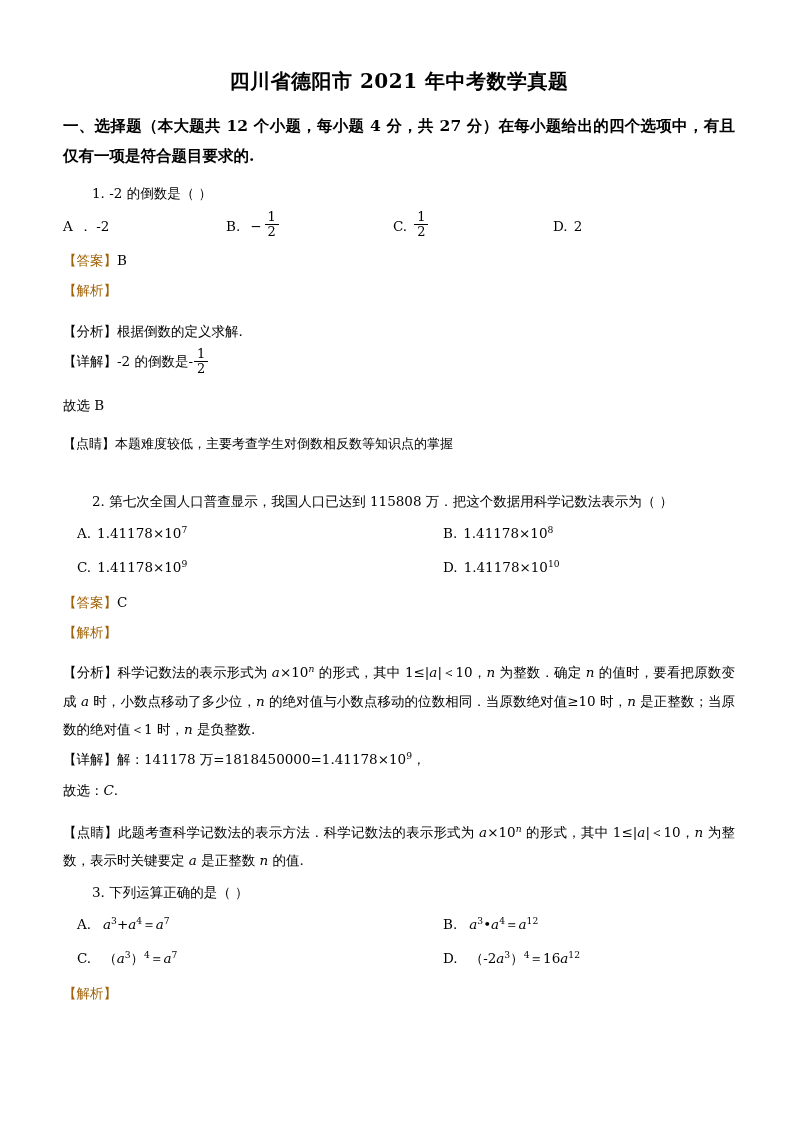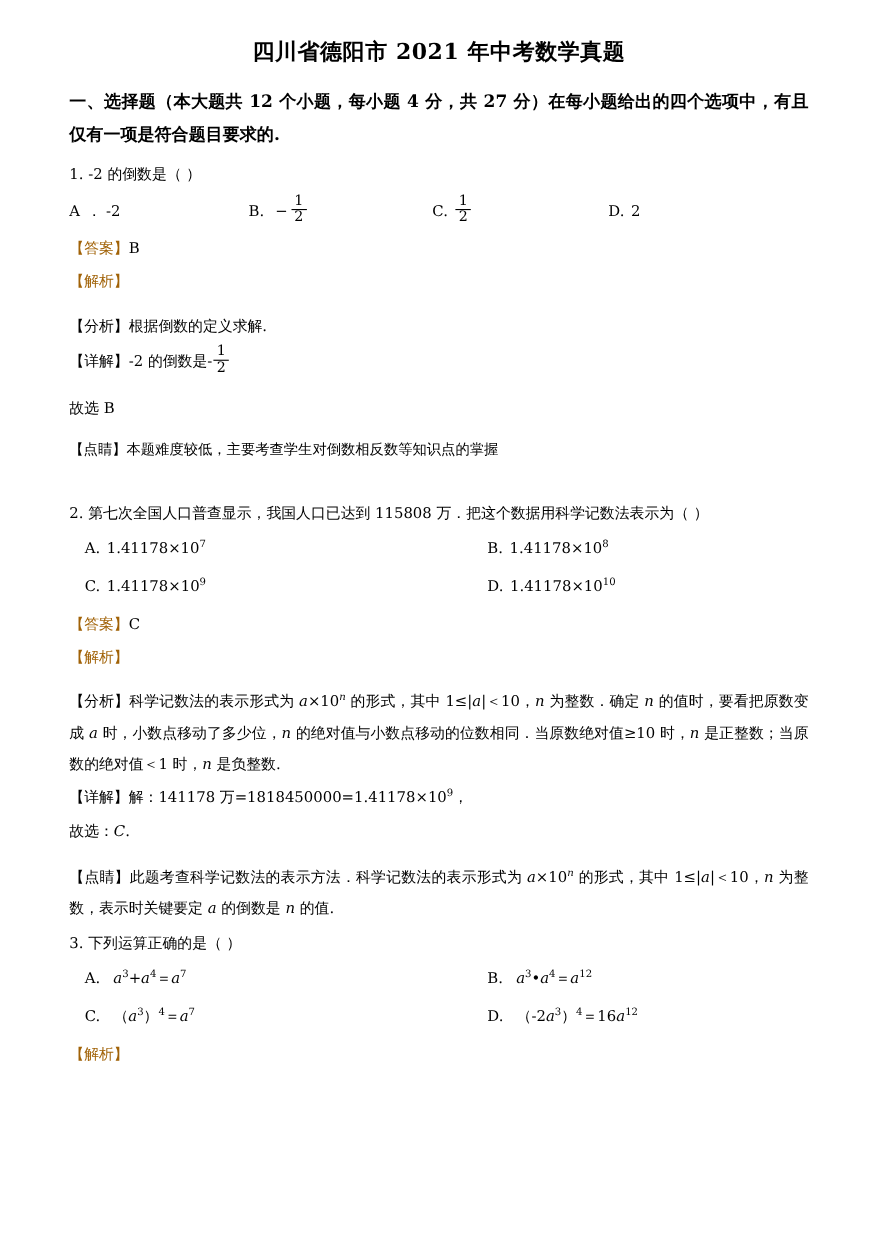--- a/index.html
+++ b/index.html
@@ -12,21 +12,21 @@
     height: 1122px;
     font-family: "DejaVu Serif", "Liberation Serif", serif;
     color: #000000;
     -webkit-font-smoothing: antialiased;
   }
   .page {
     position: relative;
     width: 793px;
     height: 904px;
     box-sizing: border-box;
-    padding: 26px 58px 0 63px;
+    padding: 60px 58px 0 63px;
   }
   .doc-title {
     text-align: center;
     font-size: 20px;
     font-weight: bold;
     letter-spacing: 0.5px;
     margin: 8px 0 16px 0;
     font-family: "DejaVu Serif", "Liberation Serif", serif;
   }
   .section-heading {
@@ -34,20 +34,21 @@
     font-weight: bold;
     line-height: 1.95;
     margin-bottom: 6px;
     text-align: justify;
     text-justify: inter-ideograph;
   }
   .q-stem {
     font-size: 13.5px;
     line-height: 1.9;
     margin-top: 10px;
+    margin-left: 29px;
   }
   .q-stem.tight { margin-top: 6px; }
   .opts {
     position: relative;
     font-size: 13.5px;
     line-height: 2.0;
     margin-top: 2px;
   }
   .opts-row {
     position: relative;
@@ -235,21 +236,21 @@
 
     <div class="para-d">
       <span>【详解】</span><span>解：141178 万=1818450000=1.41178×10</span><sup>9</sup><span>，</span>
     </div>
 
     <div class="para-d">
       <span>故选：</span><span class="mi">C</span><span>.</span>
     </div>
 
     <div class="para">
-      <span>【点睛】</span><span>此题考查科学记数法的表示方法．科学记数法的表示形式为 </span><span class="mi">a</span><span>×10</span><sup class="mi">n</sup><span> 的形式，其中 1≤|</span><span class="mi">a</span><span>|＜10，</span><span class="mi">n</span><span> 为整数，表示时关键要定 </span><span class="mi">a</span><span> 的倒数是 </span><span class="mi">n</span><span> 的值.</span>
+      <span>【点睛】</span><span>此题考查科学记数法的表示方法．科学记数法的表示形式为 </span><span class="mi">a</span><span>×10</span><sup class="mi">n</sup><span> 的形式，其中 1≤|</span><span class="mi">a</span><span>|＜10，</span><span class="mi">n</span><span> 为整数，表示时关键要定 </span><span class="mi">a</span><span> 是正整数 </span><span class="mi">n</span><span> 的值.</span>
     </div>
   </div>
 
   <div>
 
     <div class="q-stem tight">
       <span>3.</span>
       <span>下列运算正确的是（    ）</span>
     </div>
 

